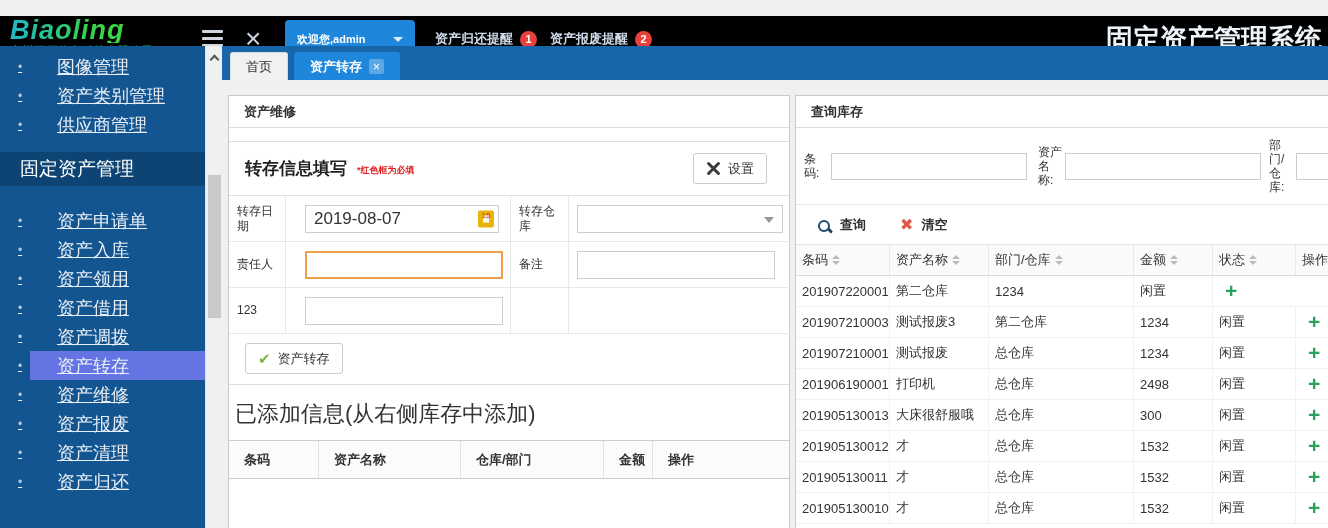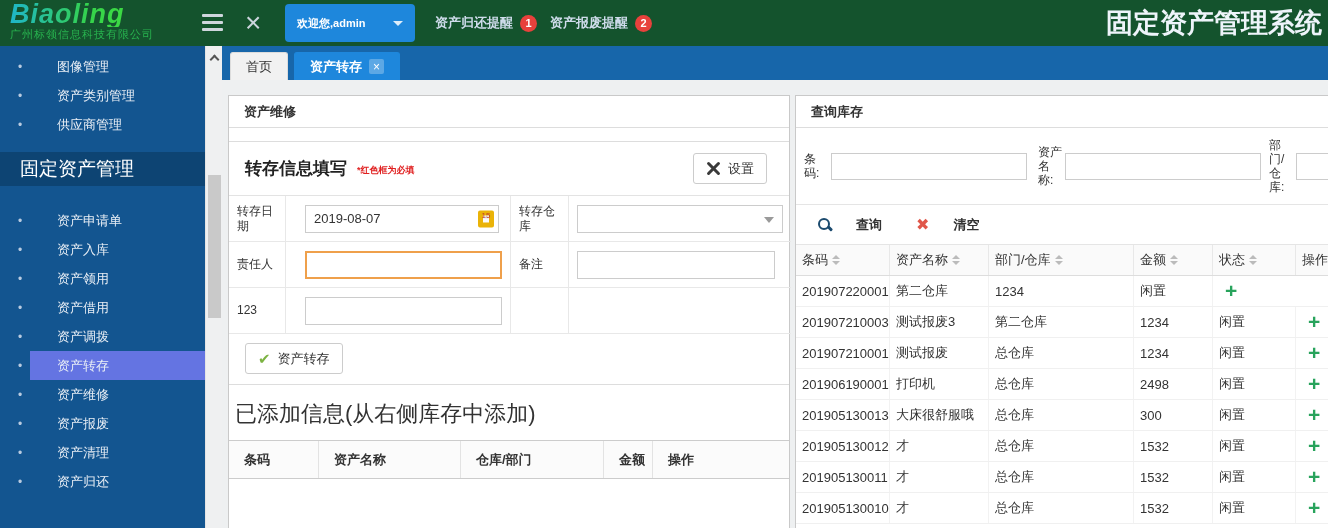--- a/index.html
+++ b/index.html
@@ -1,21 +1,21 @@
 <!DOCTYPE html>
 <html><head>
 <meta charset="utf-8">
 <style>
   * { margin:0; padding:0; box-sizing:border-box; }
   html,body { width:1328px; height:528px; overflow:hidden; }
   body { font-family:"Liberation Sans","DejaVu Sans",sans-serif; }
   .screen { position:relative; width:1328px; height:528px; overflow:hidden; background:#eef0f1; }
 
   
-  .hdr { position:absolute; left:0; top:0; right:0; height:46px; background:#14532d; }
+  .hdr { position:absolute; left:0; top:16px; right:0; height:46px; background:#000000; }
   .logo { position:absolute; left:10px; top:1px; cursor:pointer; }
   .logo-text { font-size:27px; font-weight:bold; font-style:italic; letter-spacing:1px;
     background:linear-gradient(90deg,#1fb6c9 0%,#35d24b 55%,#42e03c 100%);
     -webkit-background-clip:text; background-clip:text; color:transparent; line-height:26px; }
   .logo-sub { font-size:11px; color:#28b34f; letter-spacing:1px; margin-top:0; }
   .hamburger { position:absolute; left:202px; top:14px; width:21px; cursor:pointer; }
   .hamburger span { display:block; height:3px; background:#cfd6dd; margin-bottom:4px; border-radius:1px; }
   .hdr-close { position:absolute; left:245px; top:3px; font-size:28px; color:#ccd5dd; cursor:pointer; line-height:40px; }
   .welcome { position:absolute; left:285px; top:4px; width:130px; height:38px; background:#1e87dc;
     border:none; border-radius:4px; color:#fff; font-size:11px; font-weight:bold;
@@ -28,21 +28,21 @@
   .notif-1 { left:435px; } .notif-2 { left:550px; }
   .badge { width:17px; height:17px; border-radius:50%; background:#e8413c; color:#fff; font-size:11px;
     display:flex; align-items:center; justify-content:center; font-weight:bold; }
   .sys-title { position:absolute; right:6px; top:5px; font-size:27px; font-weight:600; color:#eef4fa; }
 
   
   .sidebar { position:absolute; left:0; top:46px; width:205px; bottom:0; background:#135590; }
   .side-list { list-style:none; position:absolute; left:0; right:0; }
   .side-top { top:6px; }
   .side-items { top:160px; }
-  .side-list li { height:29px; display:flex; align-items:center; color:#e8eef5; font-size:13px; cursor:pointer; }
+  .side-list li { height:29px; display:flex; align-items:center; color:#e8eef5; font-size:18px; cursor:pointer;text-decoration:underline; }
   .side-list li::before { content:'•'; color:#b9cbe0; margin-left:18px; width:39px; font-size:12px; }
   .side-list li.active { background:linear-gradient(90deg, transparent 30px, #6474e2 30px); }
   .side-section { position:absolute; top:106px; left:0; right:0; height:34px; background:#0d4473;
     color:#fff; font-size:19px; display:flex; align-items:center; padding-left:20px; cursor:pointer; }
 
   
   .scroll-strip { position:absolute; left:205px; top:46px; width:17px; bottom:0; background:#eff0f1;
     border-left:1px solid #e4e4e4; }
   .scroll-up { height:22px; display:flex; align-items:center; justify-content:center; cursor:pointer; }
   .scroll-up i { width:7px; height:7px; border-top:2px solid #555; border-left:2px solid #555;
@@ -76,21 +76,21 @@
   .settings-btn { margin-left:auto; }
   .tools-icon { position:relative; width:15px; height:15px; display:inline-block; }
   .tools-icon i { position:absolute; left:-1px; top:6px; width:17px; height:3px; background:#3a3a3a; border-radius:2px; }
   .tools-icon i:first-child { transform:rotate(45deg); }
   .tools-icon i:last-child  { transform:rotate(-45deg); }
 
   .form-grid { display:grid; grid-template-columns:57px 225px 58px 1fr; border-top:1px solid #e3e3e3; }
   .fc { min-height:46px; border-bottom:1px solid #e8e8e8; border-right:1px solid #e8e8e8;
     display:flex; align-items:center; padding:0 8px; font-size:12px; color:#333; line-height:15px; }
   .fc.no-r { border-right:none; }
-  .inp { height:28px; border:1px solid #ccc; font-size:13px; color:#333; padding:0 8px; outline:none;
+  .inp { height:28px; border:1px solid #ccc; font-size:17px; color:#333; padding:0 8px; outline:none;
     font-family:inherit; background:#fff; }
   .date-wrap { position:relative; margin-left:11px; }
   .inp.date { width:194px; padding-right:28px; }
   .cal-icon { position:absolute; right:5px; top:50%; transform:translateY(-50%); width:16px; height:17px;
     border:5px solid #eab308; background:#fbfbfb; border-radius:2px; display:flex; align-items:flex-end;
     justify-content:center; font-size:8px; color:#c0392b; box-shadow:inset 0 3px 0 #e7e7e7; cursor:pointer; }
   .sel { width:206px; height:28px; border:1px solid #ccc; position:relative; background:#fff; cursor:pointer; }
   .sel::after { content:''; position:absolute; right:8px; top:11px; border-left:5px solid transparent;
     border-right:5px solid transparent; border-top:6px solid #9a9a9a; }
   .inp.owner { border:2px solid #efa04b; width:198px; margin-left:11px; }
@@ -106,21 +106,21 @@
     color:#333; border-right:1px solid #e3e3e3; cursor:default; }
   .lth:last-child { border-right:none; }
 
   
   .search-row { height:77px; display:flex; align-items:center; padding-left:8px; border-bottom:1px solid #e5e5e5; }
   .sg { display:flex; align-items:center; }
   .sg label { width:27px; font-size:12px; color:#333; line-height:14px; word-break:break-all; }
   .sg input { width:196px; height:27px; border:1px solid #ccc; outline:none; font-family:inherit; font-size:13px; padding:0 6px; }
   .sg2 { margin-left:11px; } .sg3 { margin-left:8px; }
   .action-row { height:40px; display:flex; align-items:center; gap:34px; padding-left:22px; border-bottom:1px solid #e5e5e5; }
-  .txt-btn { display:inline-flex; align-items:center; gap:24px; background:none; border:none; font-size:13px;
+  .txt-btn { display:inline-flex; align-items:flex-end; gap:8px; background:none; border:none; font-size:13px;
     color:#333; cursor:pointer; font-family:inherit; font-weight:bold; }
   .mag-icon { position:relative; width:14px; height:14px; display:inline-block; }
   .mag-icon::before { content:''; position:absolute; left:0; top:0; width:8px; height:8px;
     border:2px solid #1b4a6e; border-radius:50%; }
   .mag-icon::after { content:''; position:absolute; left:9px; top:9px; width:6px; height:2.5px;
     background:#1b4a6e; transform:rotate(45deg); border-radius:1px; }
   .clear-icon { color:#e0574a; font-size:16px; font-weight:bold; }
 
   .rtable-hd, .rrow { display:grid; grid-template-columns:94px 99px 145px 79px 83px 60px; }
   .rtable-hd { background:#fafafa; border-bottom:1px solid #ddd; }

